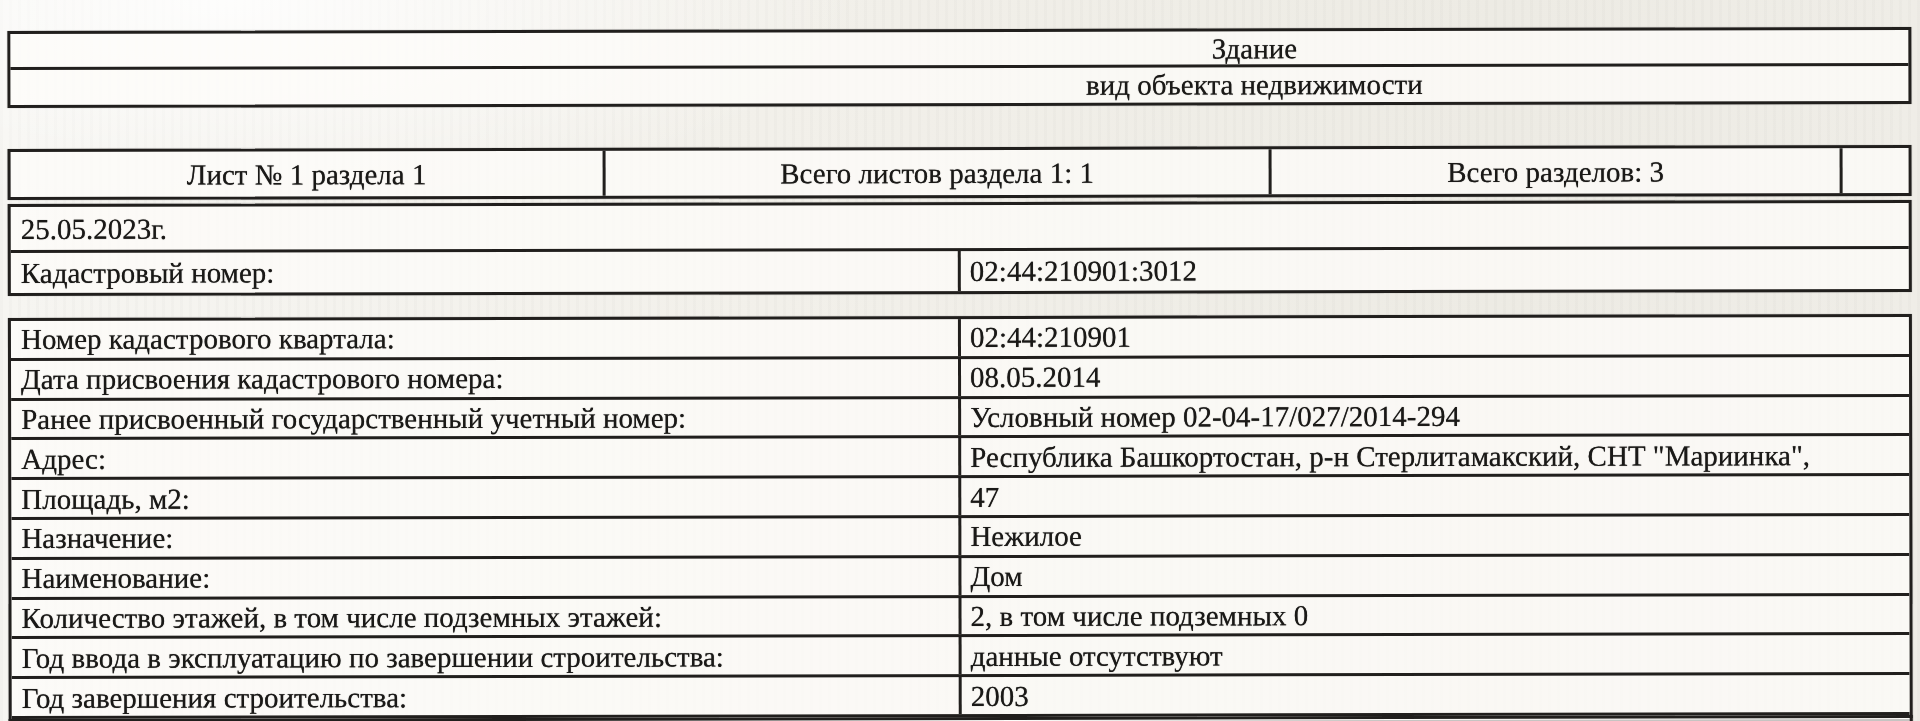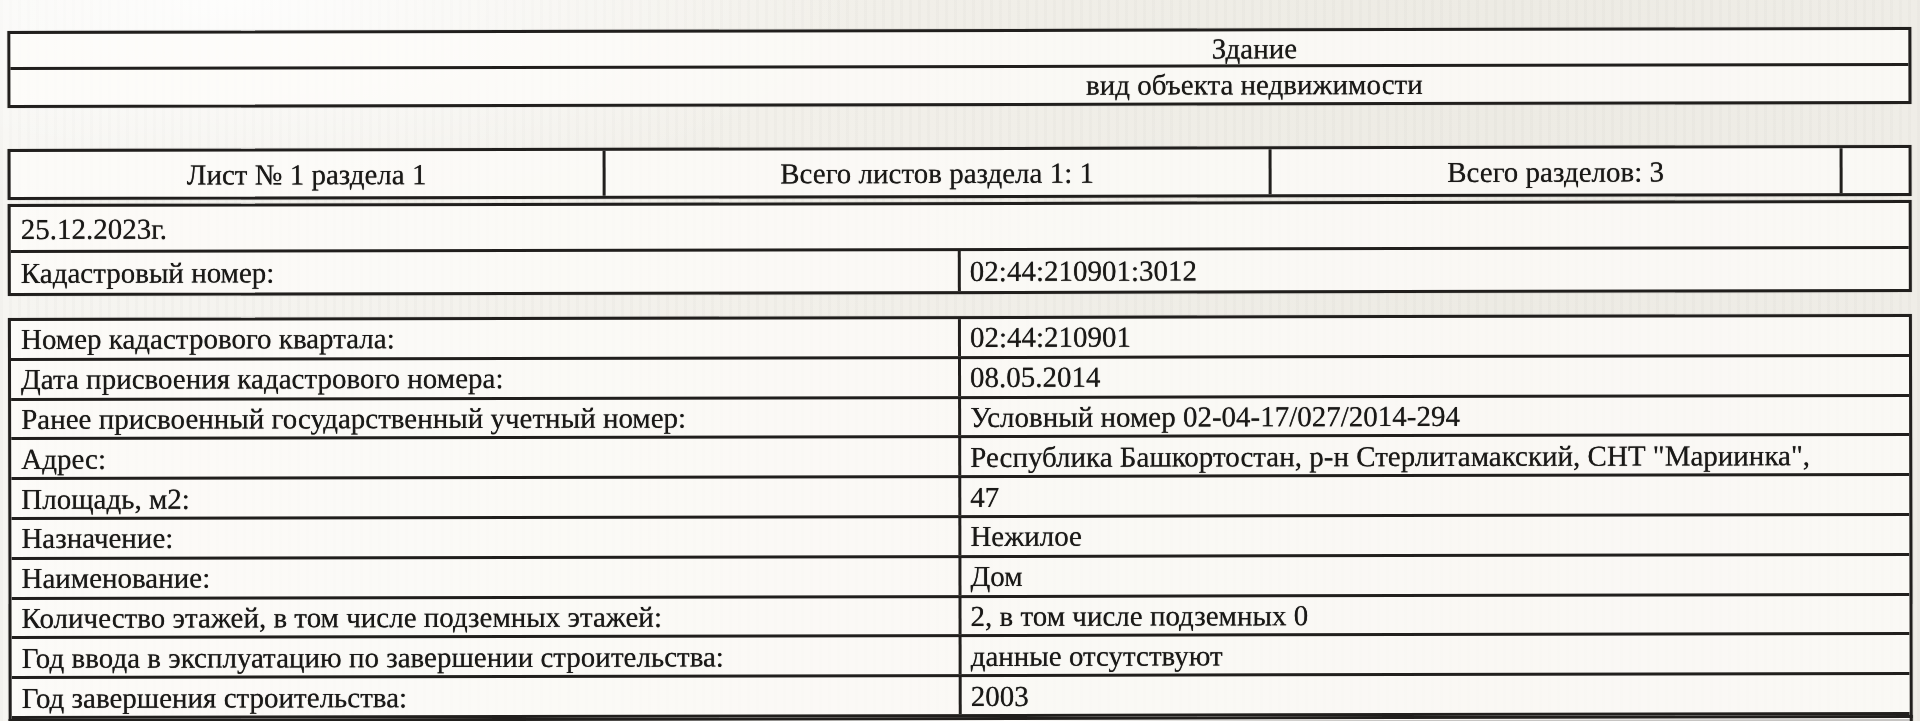--- a/index.html
+++ b/index.html
@@ -64,21 +64,21 @@
 
   <div class="box t2">
     <div class="c c1 txt">Лист № 1 раздела 1</div>
     <div class="c c2 txt">Всего листов раздела 1: 1</div>
     <div class="c c3 txt">Всего разделов: 3</div>
     <div class="c c4 txt"></div>
   </div>
 
   <div class="box t3">
     <div class="row row1">
-      <div class="full txt">25.12.2023г.</div>
+      <div class="full txt">25.05.2023г.</div>
     </div>
     <div class="row">
       <div class="lab txt">Кадастровый номер:</div>
       <div class="val txt">02:44:210901:3012</div>
     </div>
   </div>
 
   <div class="box t4" id="attrs">
 
       <div class="arow">

